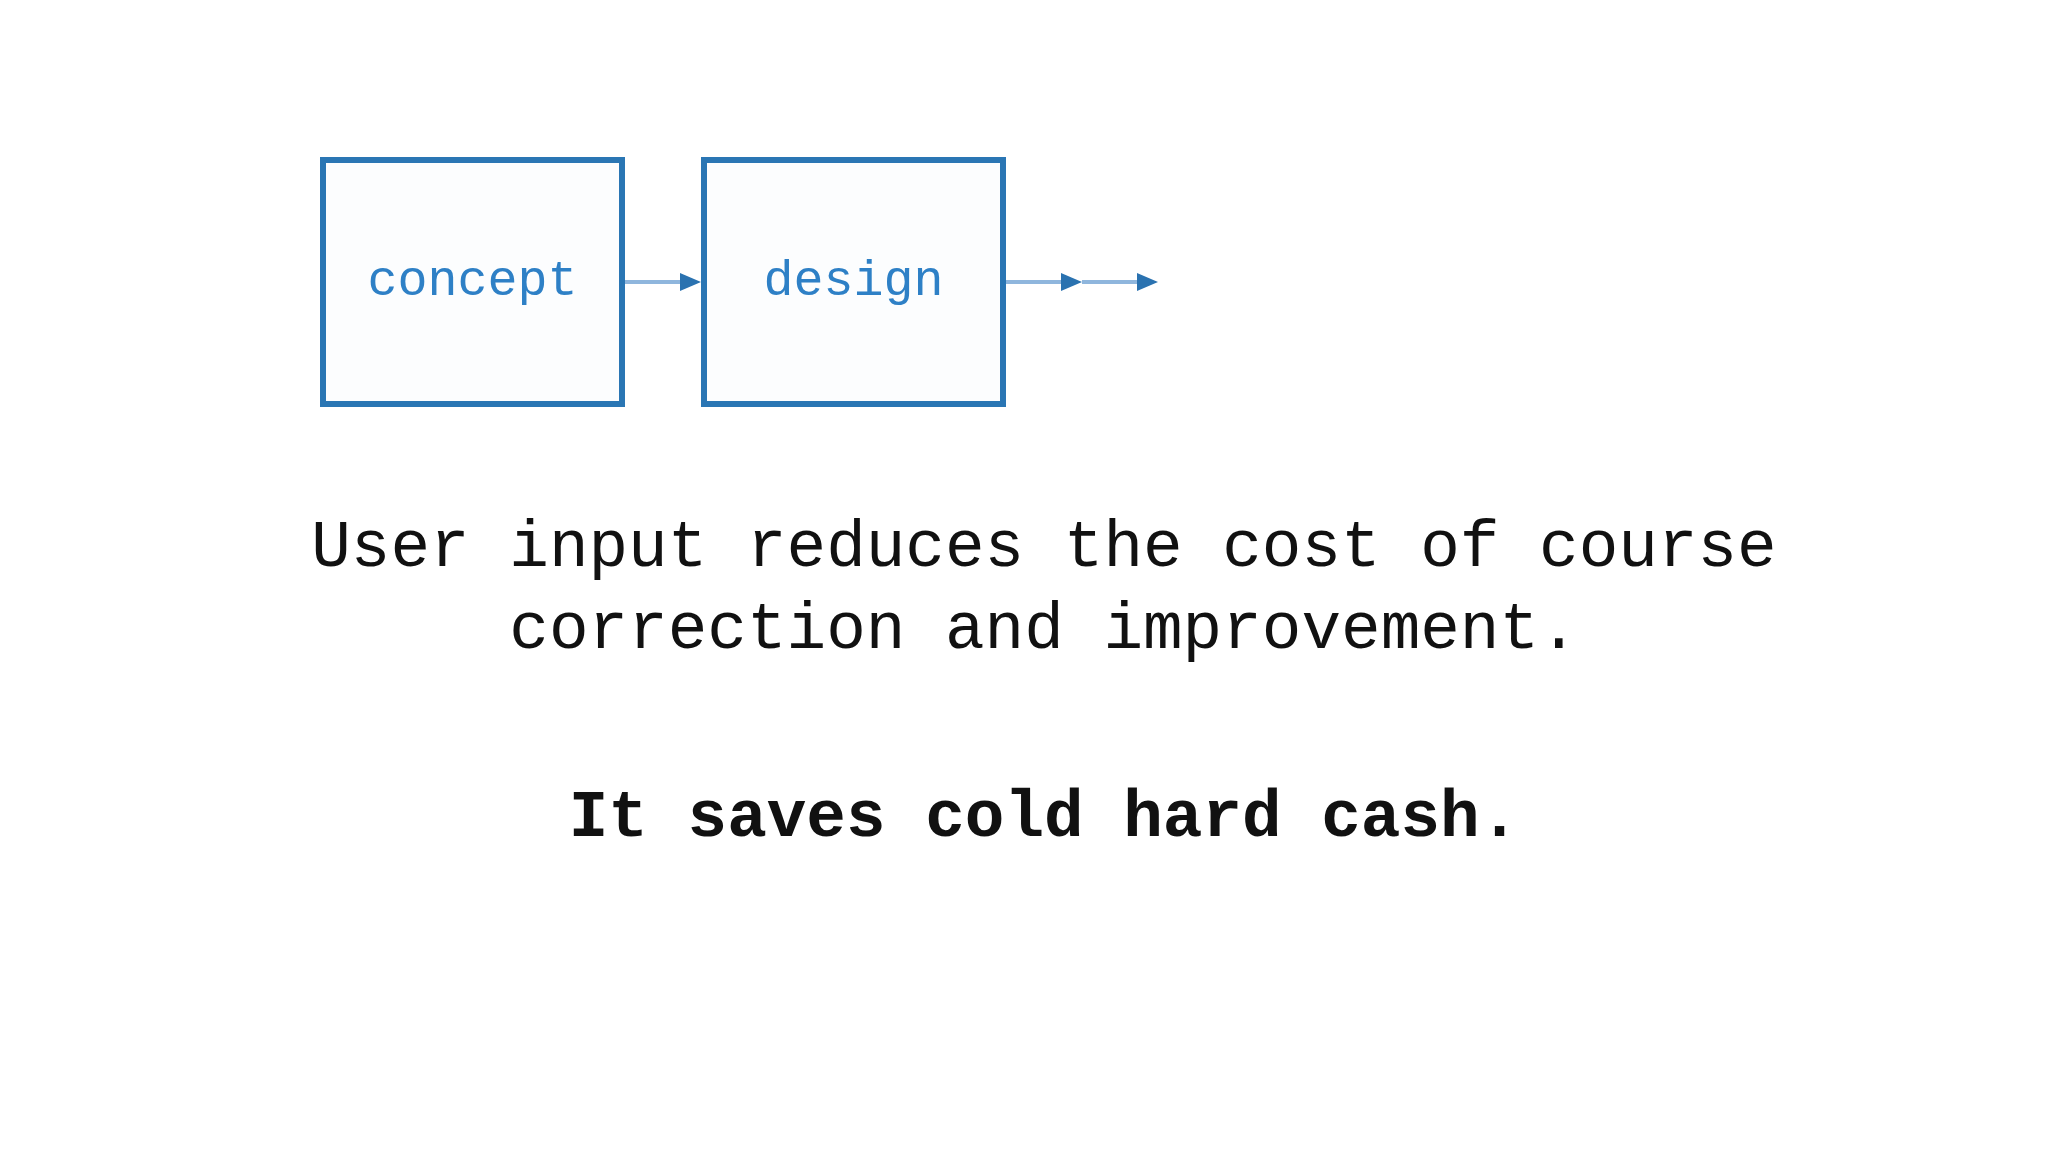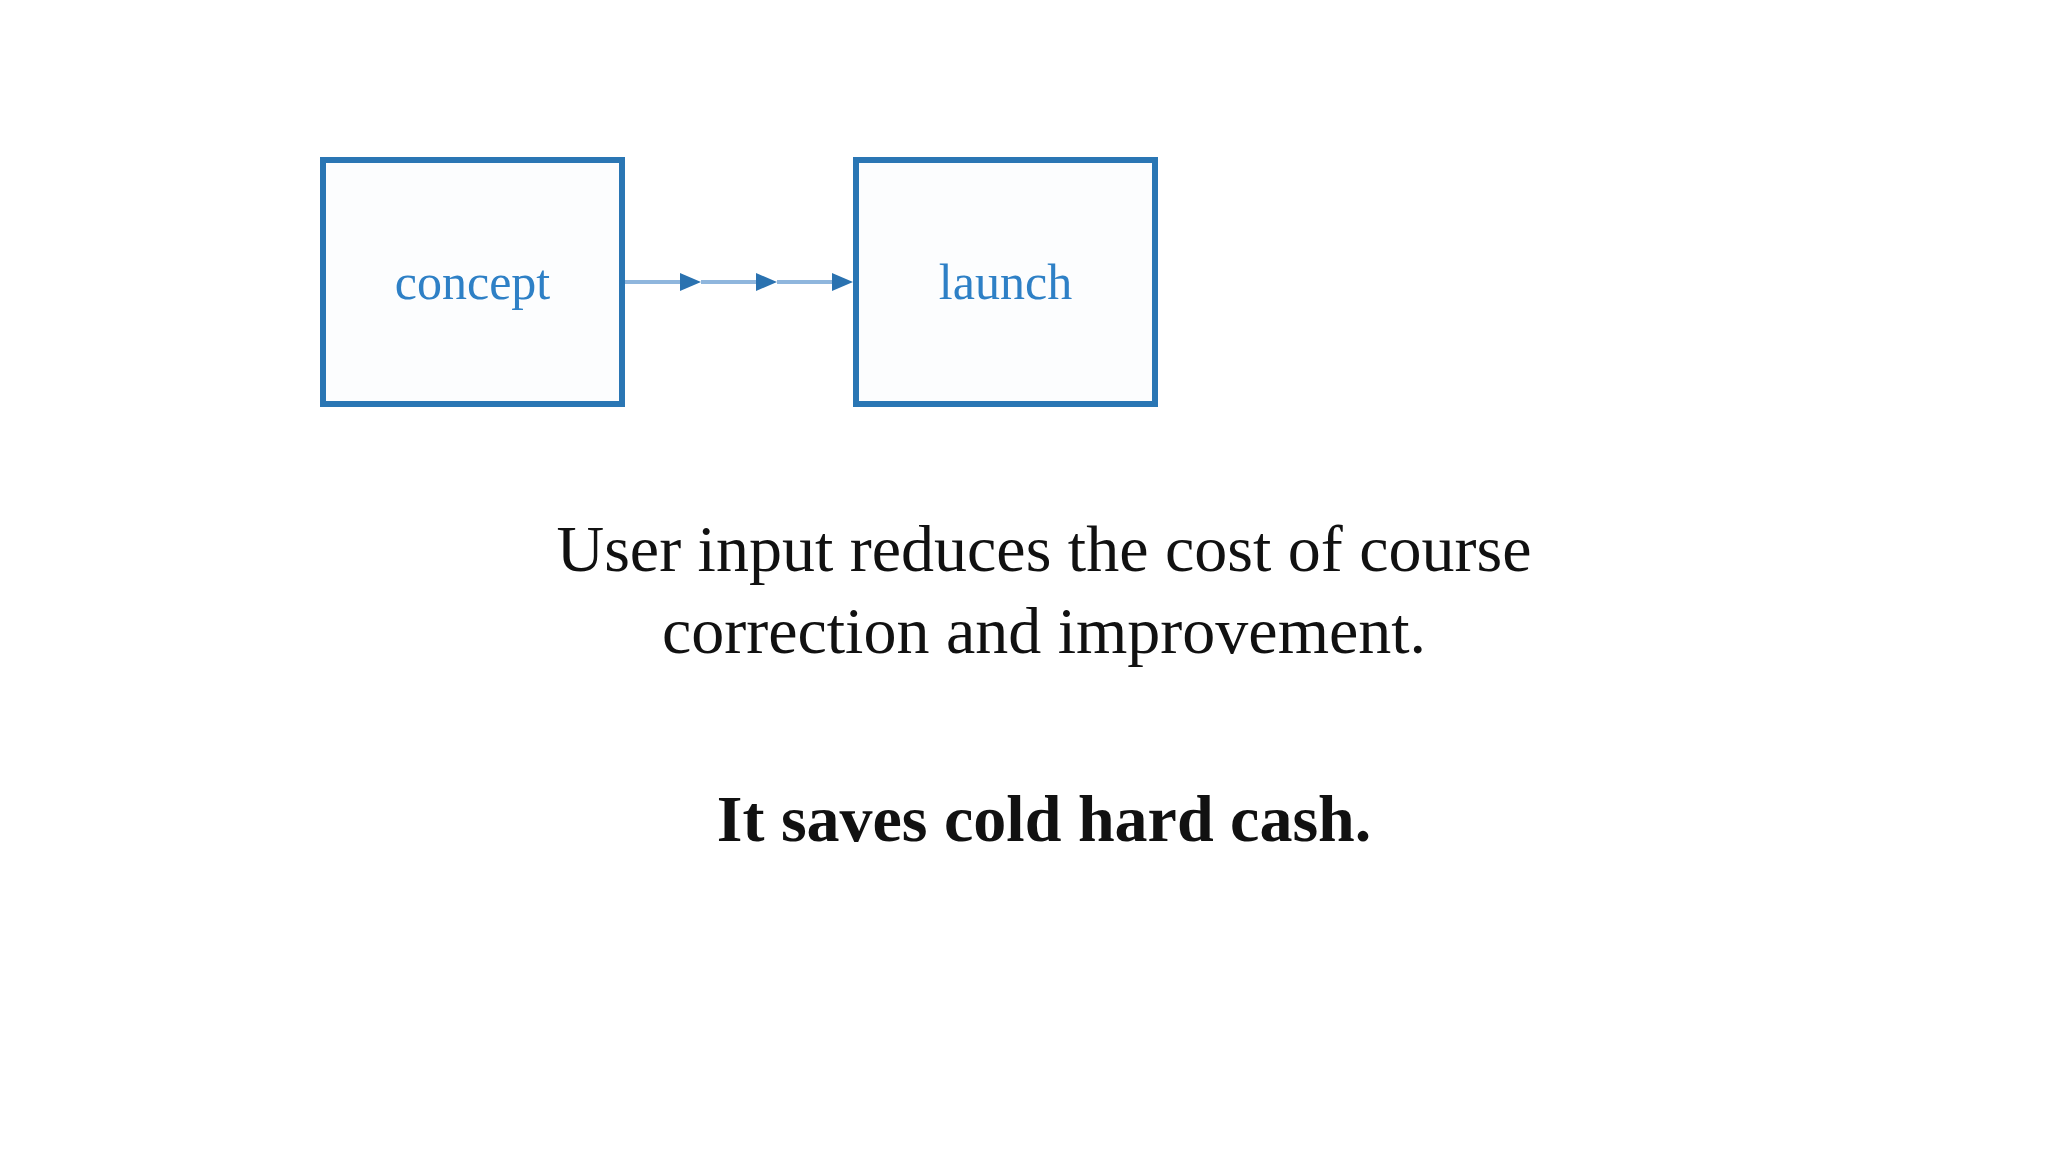--- a/index.html
+++ b/index.html
@@ -5,21 +5,21 @@
   html, body {
     margin: 0;
     padding: 0;
     background: #ffffff;
   }
   .slide {
     position: relative;
     width: 2048px;
     height: 1152px;
     background: var(--slide-bg, #ffffff);
-    font-family: Liberation Serif, serif;
+    font-family: Liberation Mono, monospace;
     overflow: hidden;
   }
 
   
   .flow {
     position: absolute;
     left: 320px;
     top: 157px;
     display: flex;
     align-items: center;
@@ -94,35 +94,35 @@
 
     <div class="flow-box">
       <span class="label">concept</span>
     </div>
 
     <div class="connector">
       <span class="arrow-line"></span>
       <span class="arrow-head"></span>
     </div>
 
+    <div class="flow-box">
+      <span class="label">design</span>
+    </div>
 
     <div class="connector">
       <span class="arrow-line"></span>
       <span class="arrow-head"></span>
     </div>
 
 
     <div class="connector">
       <span class="arrow-line"></span>
       <span class="arrow-head"></span>
     </div>
 
-    <div class="flow-box">
-      <span class="label">launch</span>
-    </div>
 
   </div>
 
   <div class="caption-main">
     <div>User input reduces the cost of course</div>
     <div>correction and improvement.</div>
   </div>
 
   <div class="caption-bold">
     <div>It saves cold hard cash.</div>

